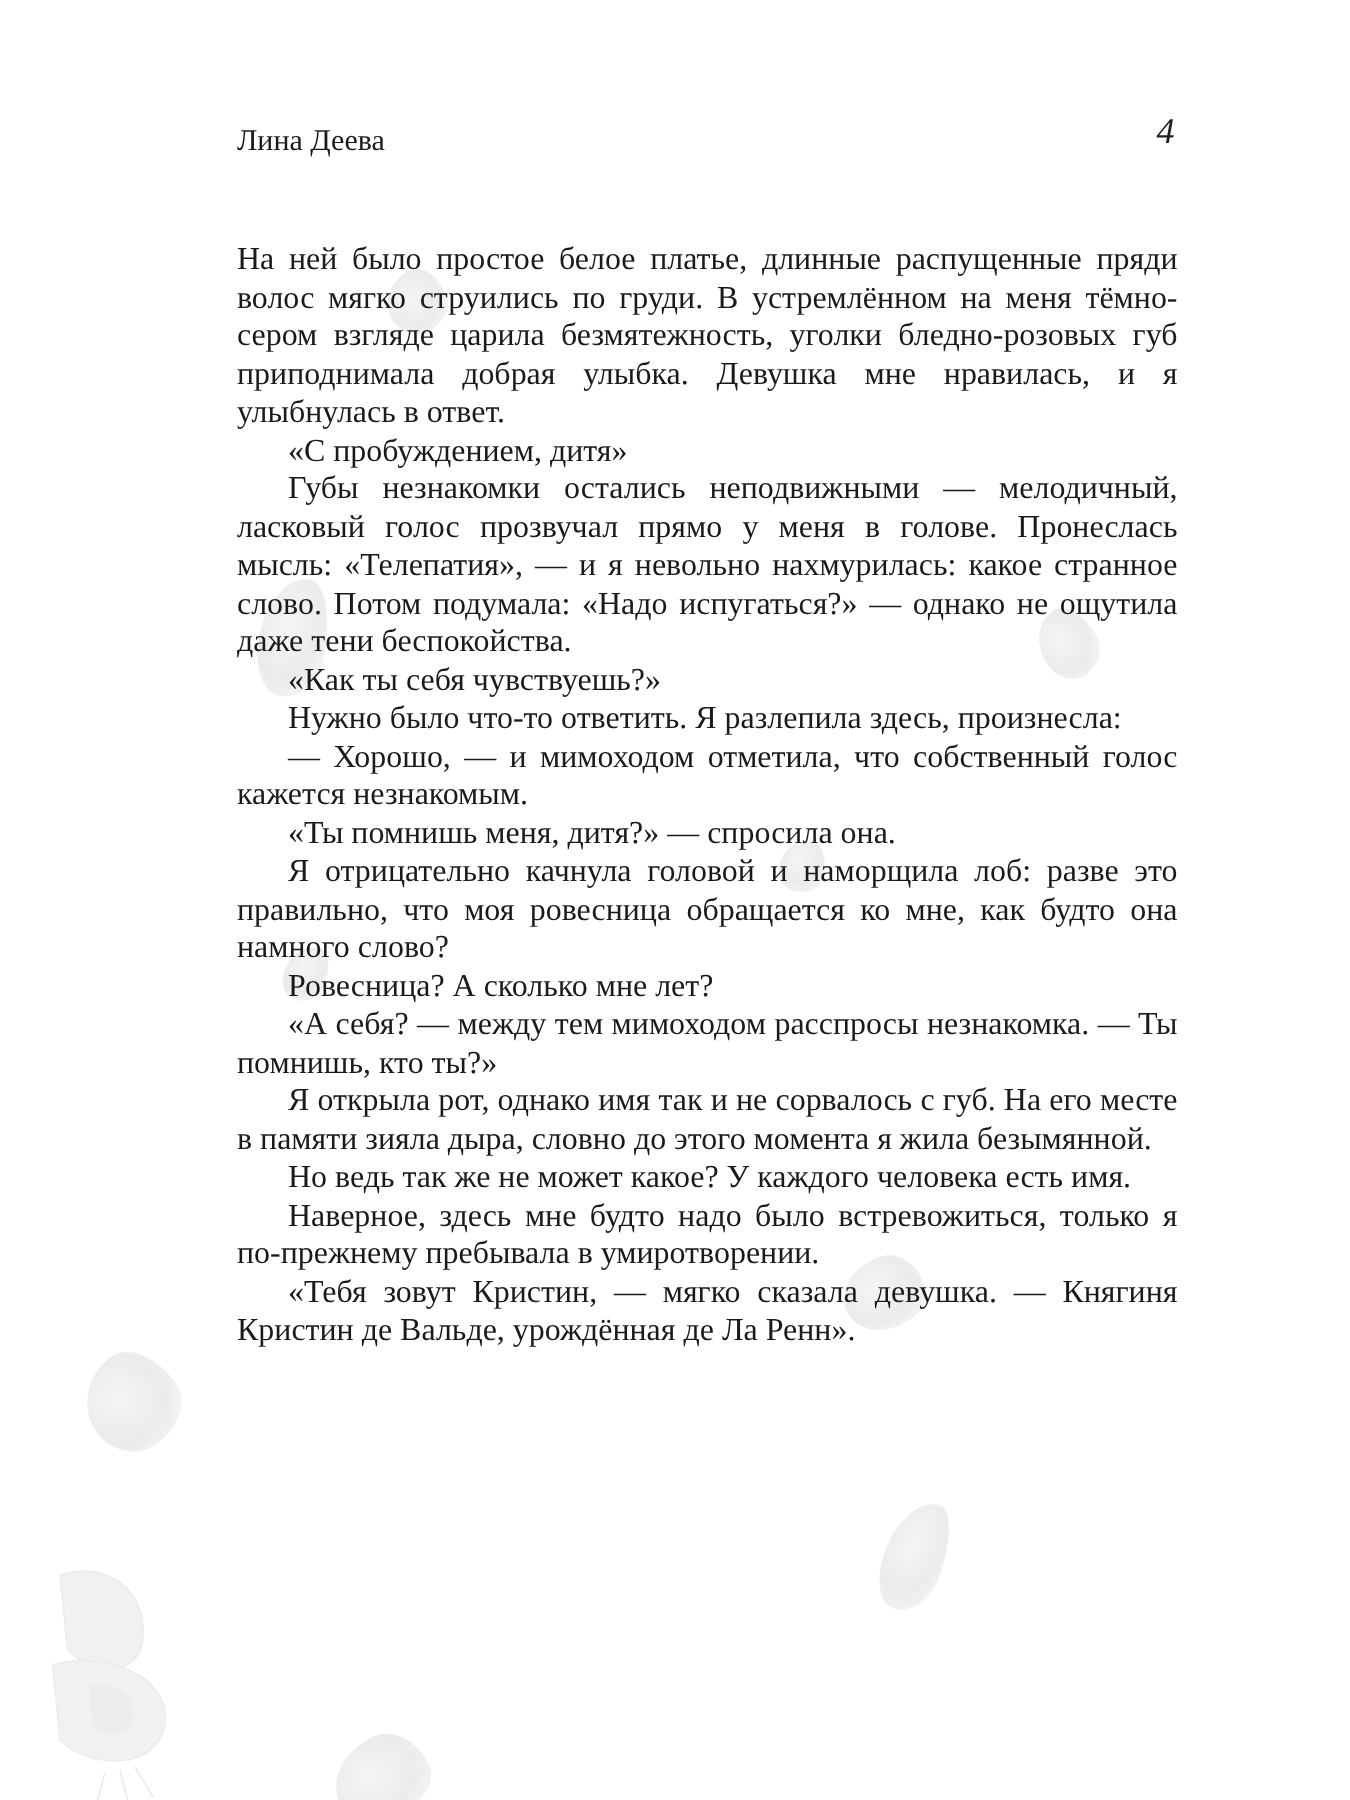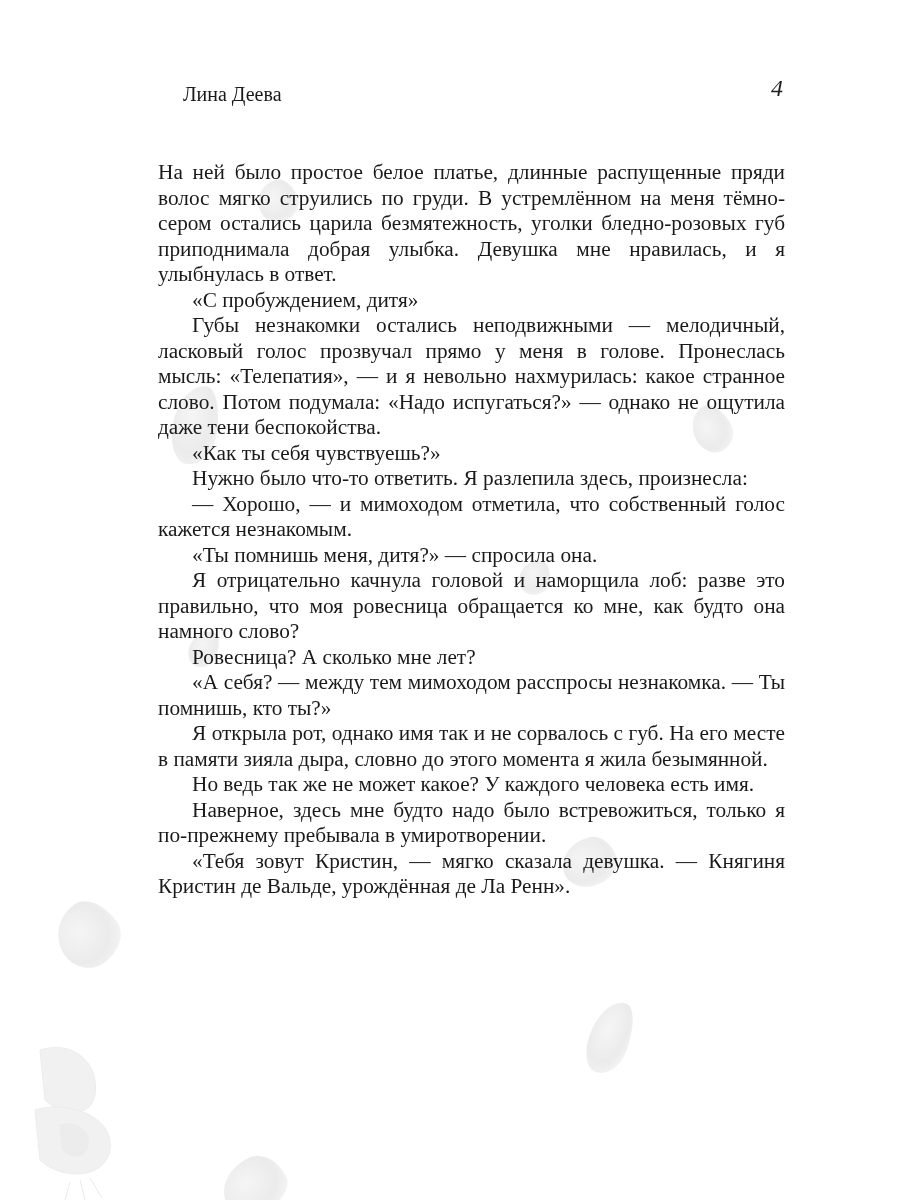--- a/index.html
+++ b/index.html
@@ -39,21 +39,20 @@
       width: 625px;
       height: 30px;
     }
     .author {
       position: absolute;
       left: 0;
       top: 0;
       font-size: 20px;
       line-height: 28px;
       color: #1a1a1a;
-      margin-left: 25px;
     }
     .page-number {
       position: absolute;
       right: 0;
       top: -6px;
       font-size: 24px;
       font-style: italic;
       line-height: 28px;
       color: #1f1f1f;
     }
@@ -98,21 +97,21 @@
       <path d="M50 140 L55 160 M60 138 L72 158 M40 142 L35 160" stroke="#d8d8d8" fill="none"></path>
     </g>
   </svg>
 
   <div class="header">
     <span class="author">Лина Деева</span>
     <span class="page-number">4</span>
   </div>
 
   <div class="body-text">
-    <p class="para noindent">На ней было простое белое платье, длинные распущенные пряди волос мягко струились по груди. В устремлённом на меня тёмно-сером остались царила безмятежность, уголки бледно-розовых губ приподнимала добрая улыбка. Девушка мне нравилась, и я улыбнулась в ответ.</p>
+    <p class="para noindent">На ней было простое белое платье, длинные распущенные пряди волос мягко струились по груди. В устремлённом на меня тёмно-сером взгляде царила безмятежность, уголки бледно-розовых губ приподнимала добрая улыбка. Девушка мне нравилась, и я улыбнулась в ответ.</p>
     <p class="para">«С пробуждением, дитя»</p>
     <p class="para">Губы незнакомки остались неподвижными — мелодичный, ласковый голос прозвучал прямо у меня в голове. Пронеслась мысль: «Телепатия», — и я невольно нахмурилась: какое странное слово. Потом подумала: «Надо испугаться?» — однако не ощутила даже тени беспокойства.</p>
     <p class="para">«Как ты себя чувствуешь?»</p>
     <p class="para">Нужно было что-то ответить. Я разлепила здесь, произнесла:</p>
     <p class="para">— Хорошо, — и мимоходом отметила, что собственный голос кажется незнакомым.</p>
     <p class="para">«Ты помнишь меня, дитя?» — спросила она.</p>
     <p class="para">Я отрицательно качнула головой и наморщила лоб: разве это правильно, что моя ровесница обращается ко мне, как будто она намного слово?</p>
     <p class="para">Ровесница? А сколько мне лет?</p>
     <p class="para">«А себя? — между тем мимоходом расспросы незнакомка. — Ты помнишь, кто ты?»</p>
     <p class="para">Я открыла рот, однако имя так и не сорвалось с губ. На его месте в памяти зияла дыра, словно до этого момента я жила безымянной.</p>

